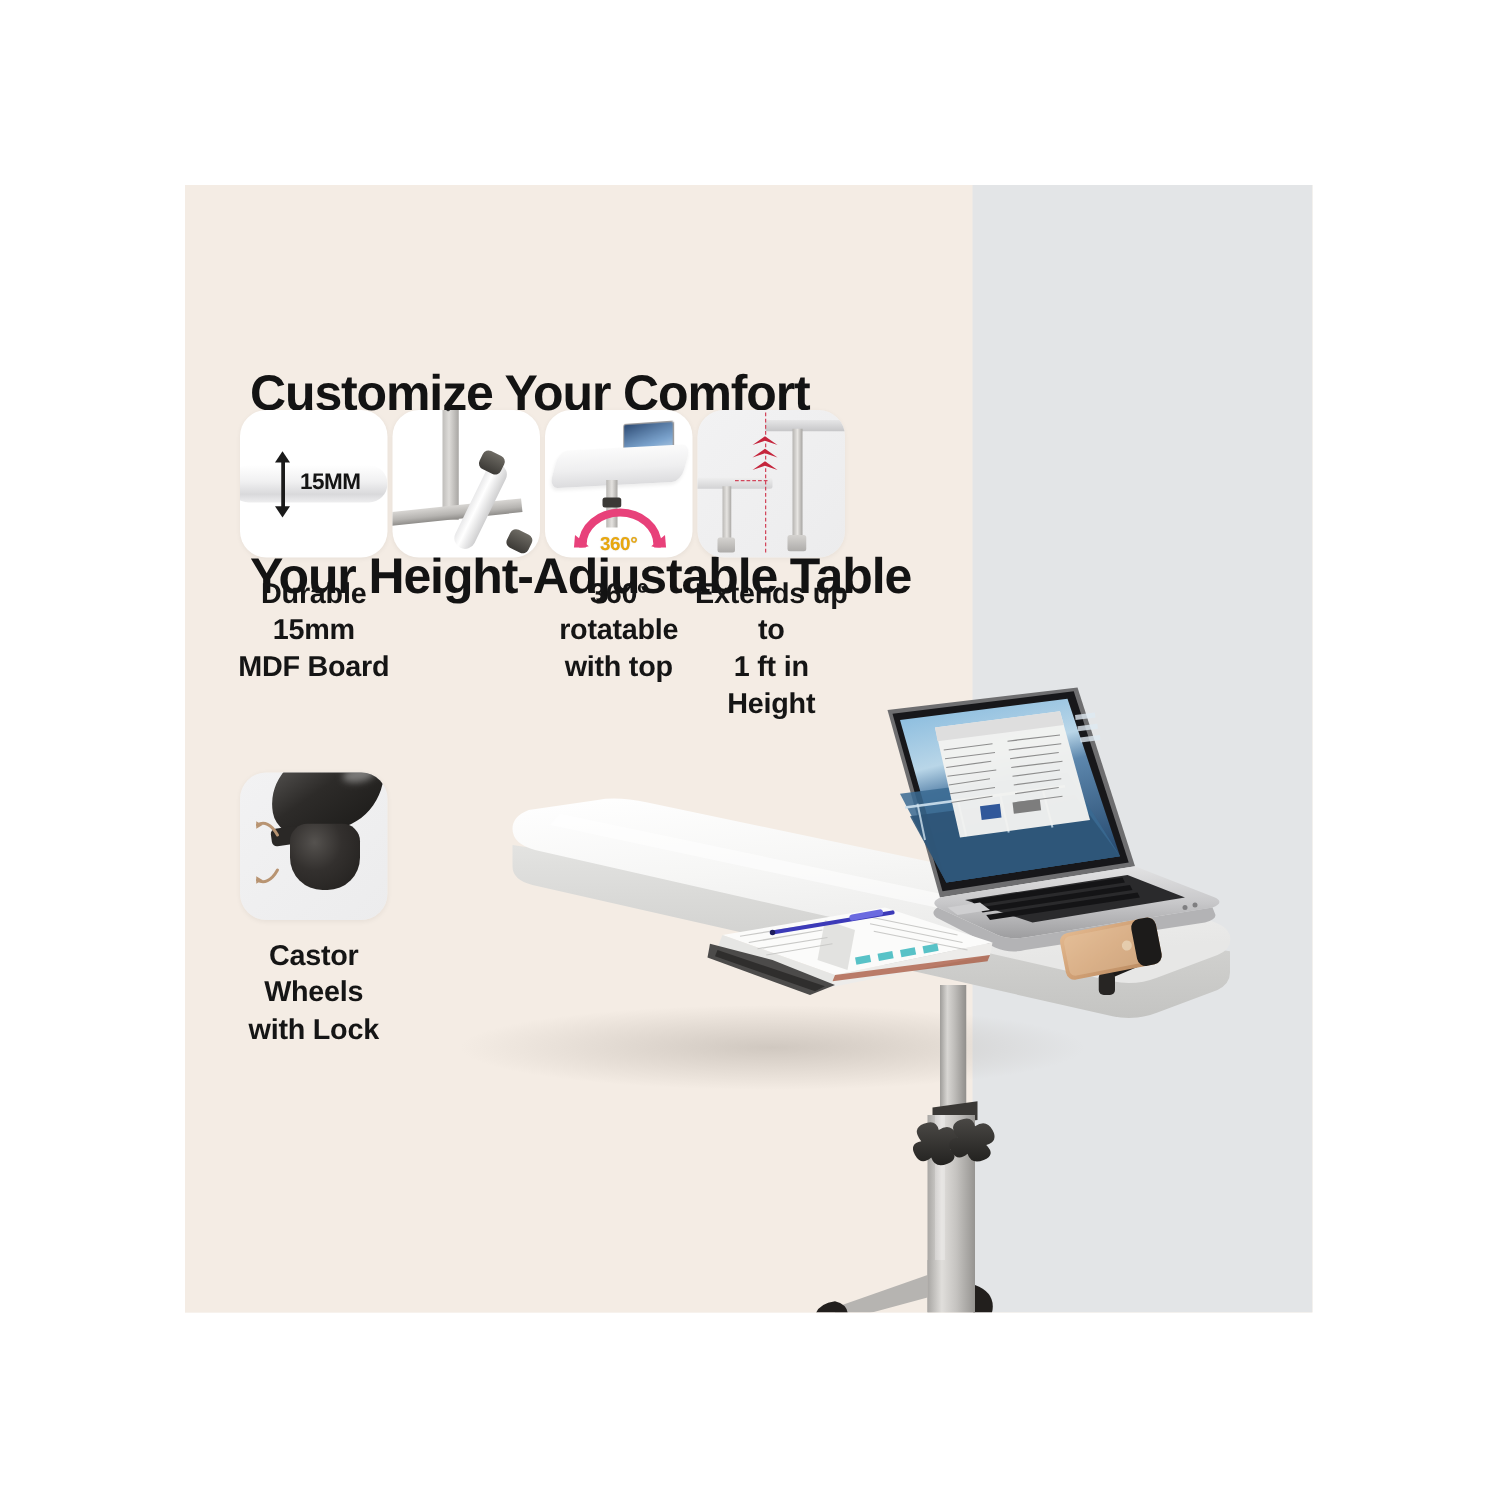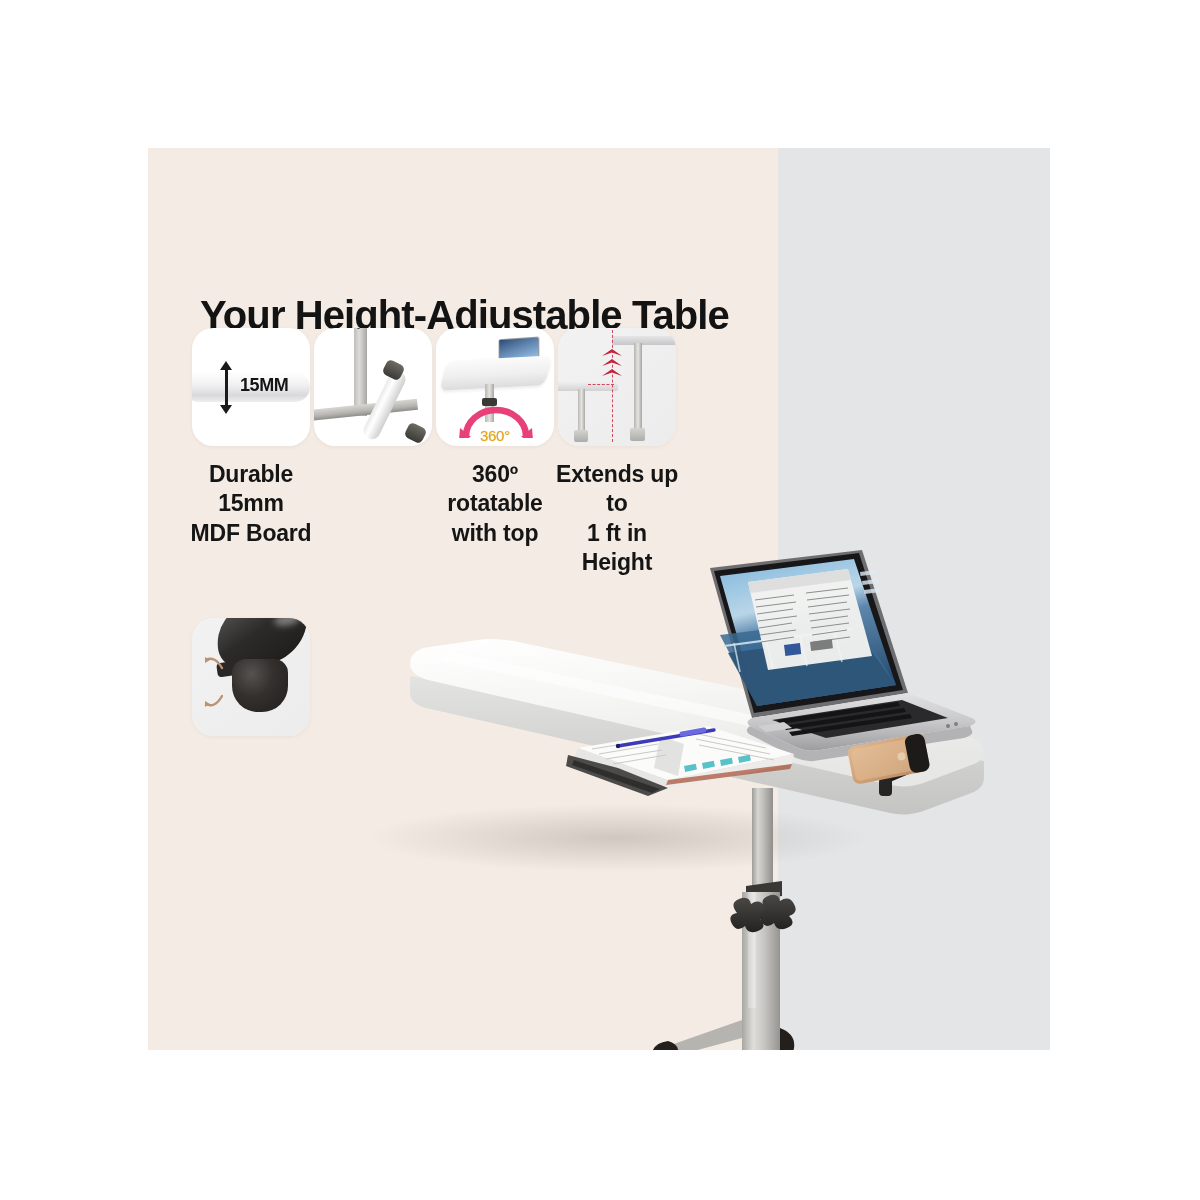--- a/index.html
+++ b/index.html
@@ -203,21 +203,21 @@
     left: 46px; top: 70px;
     width: 15px; height: 8px;
     background: #3b3936;
     border-radius: 2px;
   }
   .r-arc { position: absolute; left: 22px; top: 76px; }
   .r-360 {
     position: absolute;
     left: 44px; top: 99px;
     font-size: 15px;
-    font-weight: 400;
+    font-weight: 700;
     color: #e9a70d;
     letter-spacing: -0.3px;
     text-shadow: 0 0 1px rgba(0,0,0,.25);
   }
 
   
   .ex-top-hi {
     position: absolute;
     left: 54px; top: 8px;
     width: 70px; height: 9px;
@@ -326,20 +326,21 @@
 </style>
 </head>
 <body class="nosel">
 
 <div id="canvas">
 
   <div class="bg-left"></div>
   <div class="bg-right"></div>
 
   <div id="headline">
+    <span class="line">Customize Your Comfort</span>
     <span class="line">Your Height-Adjustable Table</span>
   </div>
 
   <div class="features">
 
     <div class="frow row1">
 
       <div class="feature">
         <div class="fcard">
           <div class="slab"></div>
@@ -423,20 +424,22 @@
               <path d="M1 1 L1 7 L6 4 Z" fill="#b89472"></path>
             </svg>
           </div>
           <div class="cw-ar" style="left:12px;top:76px">
             <svg width="20" height="14" viewBox="0 0 20 14">
               <path d="M18 2 C13 11 7 13 2 10" fill="none" stroke="#b89472" stroke-width="2.4" stroke-linecap="round"></path>
               <path d="M1 13 L1 7 L6 10 Z" fill="#b89472"></path>
             </svg>
           </div>
         </div>
+        <div class="flabel">Castor Wheels
+with Lock</div>
       </div>
     </div>
 
   </div>
 
   <div id="product">
     <svg width="902" height="902" viewBox="0 0 902 902">
       <defs>
         <linearGradient id="gTopFace" x1="0" y1="0" x2="0.35" y2="1">
           <stop offset="0" stop-color="#ffffff"></stop>

